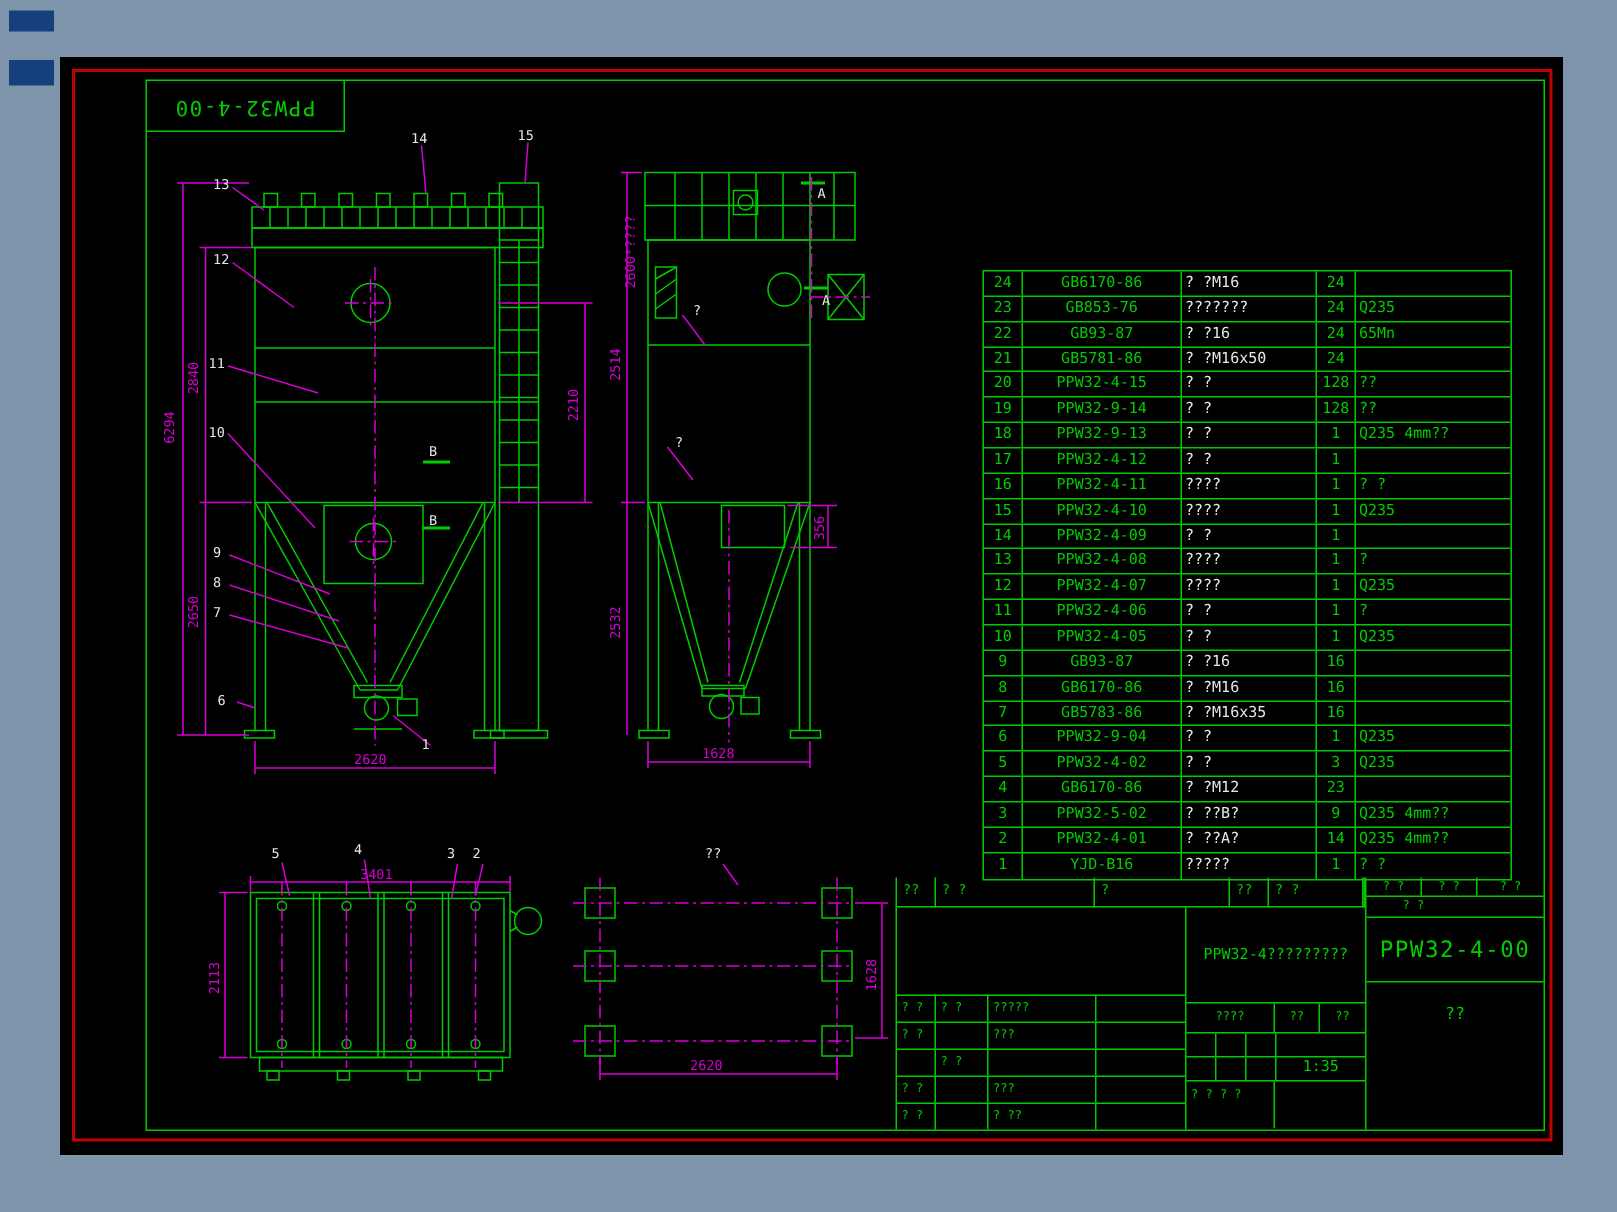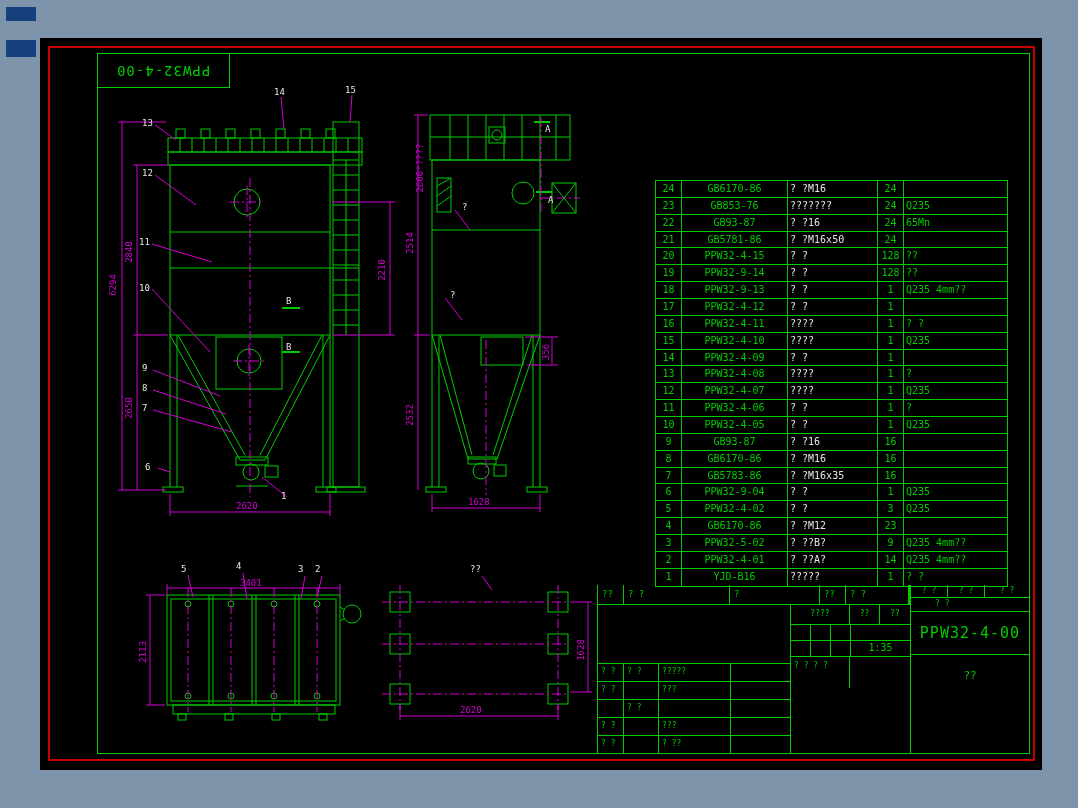--- a/index.html
+++ b/index.html
@@ -440,20 +440,21 @@
         <div class="lb-row">
     <div class="lcell l0">? ?</div>
     <div class="lcell l1"></div>
     <div class="lcell l2">? ??</div>
     <div class="lcell l3"></div>
   </div>
       </div>
   </div>
 
   <div class="cb">
+    <div class="cb-proj">PPW32-4?????????</div>
     <div class="cb-mid">
       <div class="ccell cm0">????</div>
       <div class="ccell cm1">??</div>
       <div class="ccell cm2">??</div>
     </div>
     <div class="cb-gr">
       <div class="gcell g0"></div>
       <div class="gcell g1"></div>
       <div class="gcell g2c"></div>
       <div class="gcell g3"></div>

